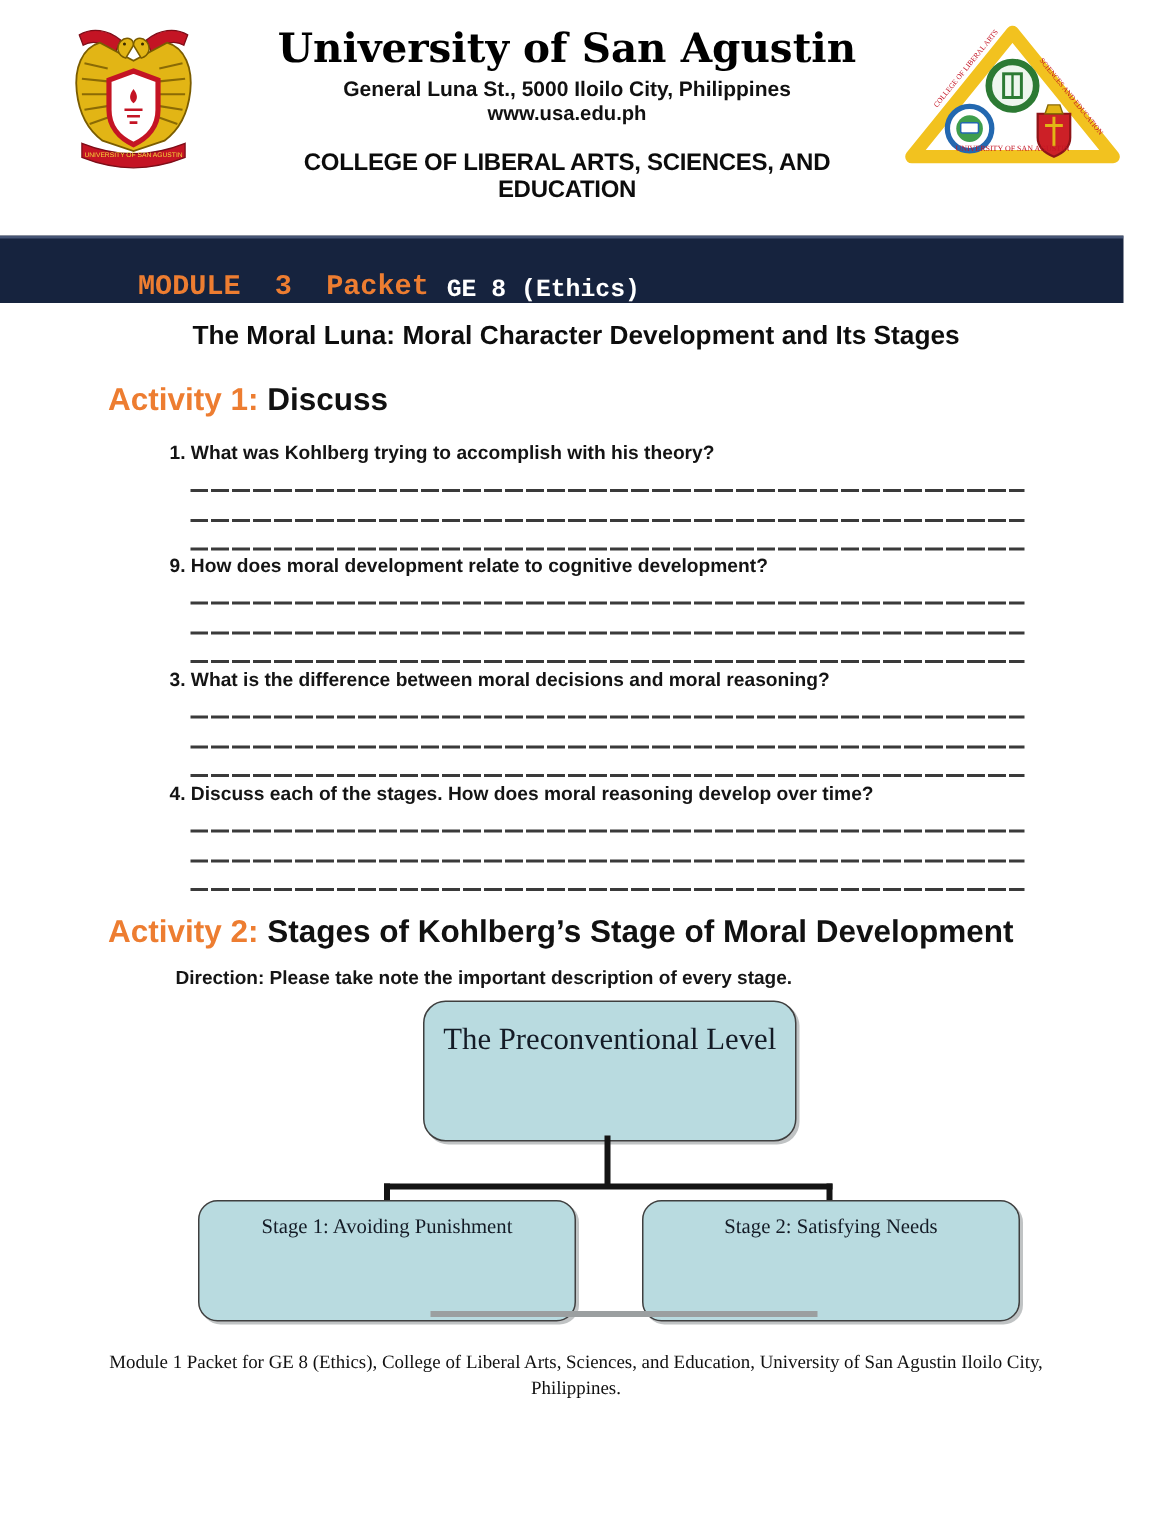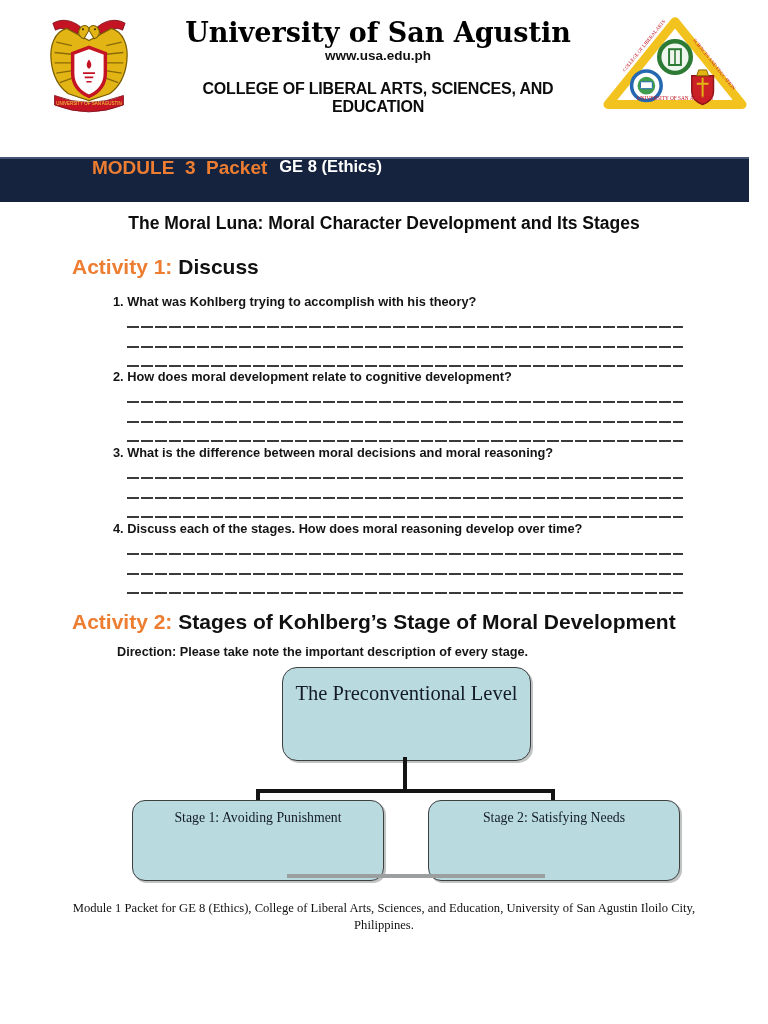--- a/index.html
+++ b/index.html
@@ -10,21 +10,21 @@
   .crest{position:absolute;left:46px;top:14px;width:86px;height:108px;}
   .seal{position:absolute;left:601px;top:14px;width:148px;height:100px;}
   .head-center{position:absolute;left:160px;top:18px;width:436px;text-align:center;}
   .univ-name{font-family:"DejaVu Serif",serif;font-weight:bold;font-size:27px;line-height:30px;color:#000;}
   .univ-addr{font-size:14px;font-weight:bold;line-height:17px;margin-top:3px;color:#111;}
   .univ-web{font-size:13.5px;font-weight:bold;line-height:16px;color:#111;}
   .college{font-size:16px;font-weight:600;letter-spacing:-0.2px;margin-top:16px;color:#0c0c0c;}
 
   
   .banner{position:absolute;left:0;top:157px;width:768px;height:45px;background:#16233E;
-          box-shadow:inset 0 2px 0 rgba(110,125,160,.55);display:flex;align-items:flex-start;}
+          box-shadow:inset 0 2px 0 rgba(110,125,160,.55);display:flex;align-items:flex-end;font-family:Liberation Mono, monospace;}
   .module-label{margin-left:92px;font-size:19px;font-weight:bold;color:#ED7D31;white-space:pre;}
   .course-label{margin-left:12px;font-size:16.5px;font-weight:bold;color:#fff;white-space:pre;}
 
   
   .doc-title{position:absolute;left:0;top:213px;width:768px;text-align:center;
              font-size:17.5px;font-weight:bold;color:#0d0d0d;}
   .act-head{position:absolute;left:72px;font-size:21px;font-weight:bold;color:#111;}
   .act-head .accent{color:#ED7D31;}
   #act1{top:255px;} #act2{top:610px;}
   .direction{position:absolute;left:117px;top:645px;font-size:12.7px;font-weight:bold;color:#151515;}
@@ -77,20 +77,21 @@
     <path d="M50,36 L69,43 L69,66 C69,79 61,88 50,93 C39,88 31,79 31,66 L31,43 Z" fill="#fff" stroke="#C41424" stroke-width="4"></path>
     <path d="M50,50 C47,54 46,58 50,61 C54,58 53,54 50,50 Z" fill="#C41424"></path>
     <path d="M43,66 L57,66 M45,71 L55,71 M47,76 L53,76" stroke="#C41424" stroke-width="2"></path>
 
     <path d="M10,92 Q50,108 90,92 L90,103 Q50,119 10,103 Z" fill="#C41424" stroke="#7d0d18" stroke-width="1"></path>
     <text x="50" y="103" text-anchor="middle" font-size="5.2" fill="#F5D539" font-family="Liberation Sans, sans-serif">UNIVERSITY OF SAN AGUSTIN</text>
   </svg>
 
   <div class="head-center">
     <div class="univ-name">University of San Agustin</div>
+    <div class="univ-addr">General Luna St., 5000 Iloilo City, Philippines</div>
     <div class="univ-web">www.usa.edu.ph</div>
     <div class="college">COLLEGE OF LIBERAL ARTS, SCIENCES, AND EDUCATION</div>
   </div>
 
   <svg class="seal" viewBox="0 0 150 100">
     <polygon points="75,7 143,91 7,91" fill="#fff" stroke="#F2C21F" stroke-width="9" stroke-linejoin="round"></polygon>
 
     <circle cx="75" cy="43" r="16" fill="#eef6ee" stroke="#2c7a33" stroke-width="4.5"></circle>
     <rect x="69" y="35" width="12" height="16" fill="none" stroke="#2c7a33" stroke-width="2"></rect>
     <path d="M71,51 L79,51 M75,35 L75,51" stroke="#2c7a33" stroke-width="1.6"></path>
@@ -118,21 +119,21 @@
   <div class="act-head" id="act1"><span class="accent">Activity 1:</span><span> Discuss</span></div>
 
   <div class="question" id="q1">
     <div class="q-text">1. What was Kohlberg trying to accomplish with his theory?</div>
     <div class="ans-line l1"></div>
     <div class="ans-line l2"></div>
     <div class="ans-line l3"></div>
   </div>
 
   <div class="question" id="q2">
-    <div class="q-text">2. How does moral development relate to cognitive development?</div>
+    <div class="q-text">9. How does moral development relate to cognitive development?</div>
     <div class="ans-line l1"></div>
     <div class="ans-line l2"></div>
     <div class="ans-line l3"></div>
   </div>
 
   <div class="question" id="q3">
     <div class="q-text">3. What is the difference between moral decisions and moral reasoning?</div>
     <div class="ans-line l1"></div>
     <div class="ans-line l2"></div>
     <div class="ans-line l3"></div>

